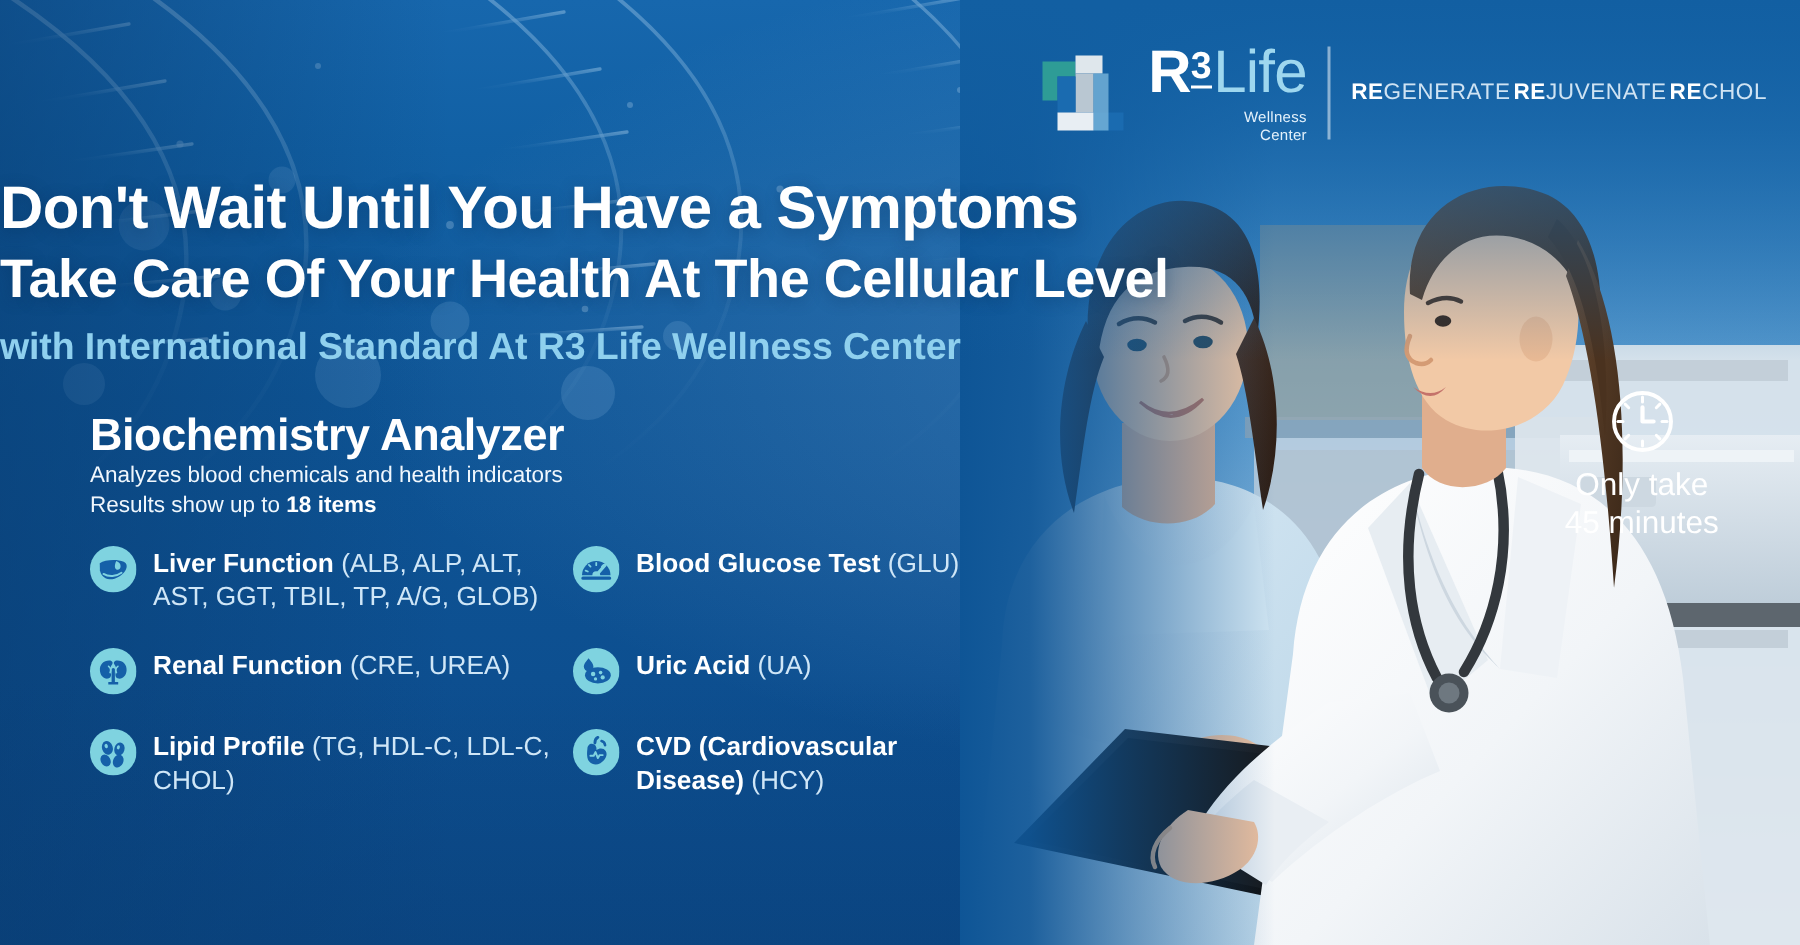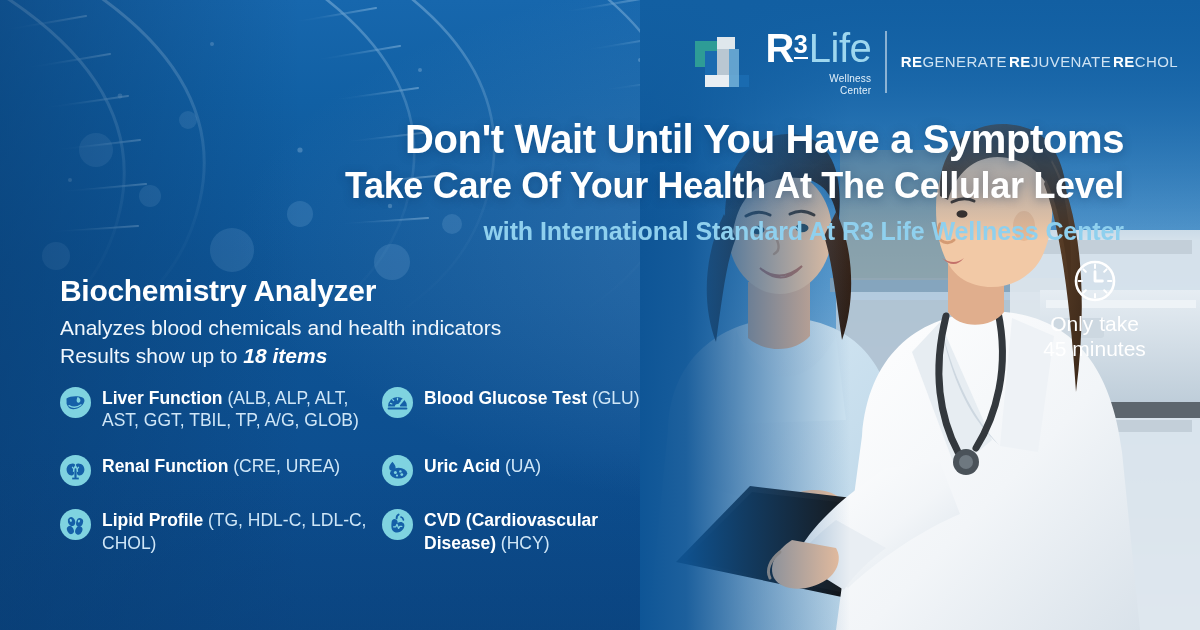--- a/index.html
+++ b/index.html
@@ -46,32 +46,32 @@
   .logo-sup{font-size:25px;font-weight:bold;color:#ffffff;position:relative;top:-9px;
             border-bottom:2.5px solid #ffffff;line-height:.9;padding-bottom:1px;}
   .logo-life{font-size:40px;color:#9ed7ef;font-weight:400;letter-spacing:-.5px;margin-left:1px;}
   .logo-sub{font-size:10px;color:#e3f1fb;margin-top:5px;text-align:right;line-height:1.15;letter-spacing:.2px;}
   .logo-div{width:1.5px;height:62px;background:rgba(255,255,255,.5);flex:none;}
   .logo-tag{display:flex;flex-direction:row;gap:2px;line-height:1.22;}
   .logo-tag div{font-size:15px;color:#cfe3f3;letter-spacing:.4px;white-space:nowrap;}
   .logo-tag b{color:#ffffff;font-weight:bold;}
 
   
-  .head{position:absolute;left:0;top:116px;width:1116px;text-align:right;padding-left:8px;}
+  .head{position:absolute;left:0;top:116px;width:1116px;text-align:left;}
   .h1{font-size:40px;font-weight:bold;color:#ffffff;letter-spacing:-.4px;line-height:1.16;
       text-shadow:0 2px 10px rgba(5,40,80,.35);}
   .h2{font-size:36px;font-weight:bold;color:#ffffff;letter-spacing:-.3px;line-height:1.2;margin-top:2px;
       text-shadow:0 2px 10px rgba(5,40,80,.35);}
   .h3{font-size:25px;font-weight:bold;color:#8fd0ee;letter-spacing:-.1px;margin-top:9px;}
 
   
   .content{position:absolute;left:60px;top:274px;width:610px;}
   .sec-title{font-size:30px;font-weight:bold;color:#ffffff;letter-spacing:-.3px;line-height:1.1;}
-  .sec-desc{font-size:21px;color:#f0f7fd;line-height:1.33;margin-top:7px;font-weight:400;}
-  .sec-desc b{font-weight:bold;color:#ffffff;font-style:italic;}
+  .sec-desc{font-size:15px;color:#f0f7fd;line-height:1.33;margin-top:0;font-weight:400;}
+  .sec-desc b{font-weight:bold;color:#ffffff;}
 
   .grid{margin-top:16px;display:grid;grid-template-columns:322px 290px;column-gap:0;row-gap:22px;}
   .item{display:flex;align-items:flex-start;gap:11px;}
   .ic{width:31px;height:31px;flex:none;margin-top:1px;}
   .ic svg{display:block;width:31px;height:31px;}
   .txt{font-size:17.5px;line-height:1.29;color:#cfe6f7;font-weight:400;padding-top:1px;}
   .txt b{color:#ffffff;font-weight:bold;}
 
   
   .badge{position:absolute;right:38px;top:258px;width:135px;text-align:center;}

